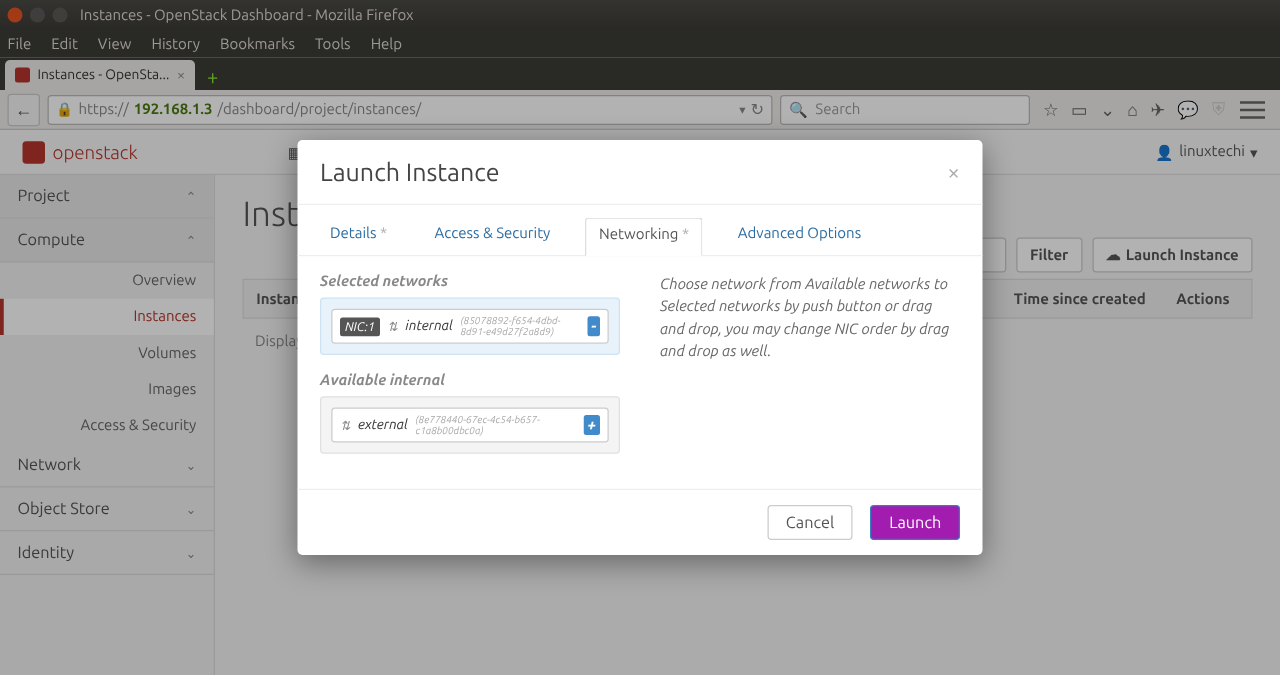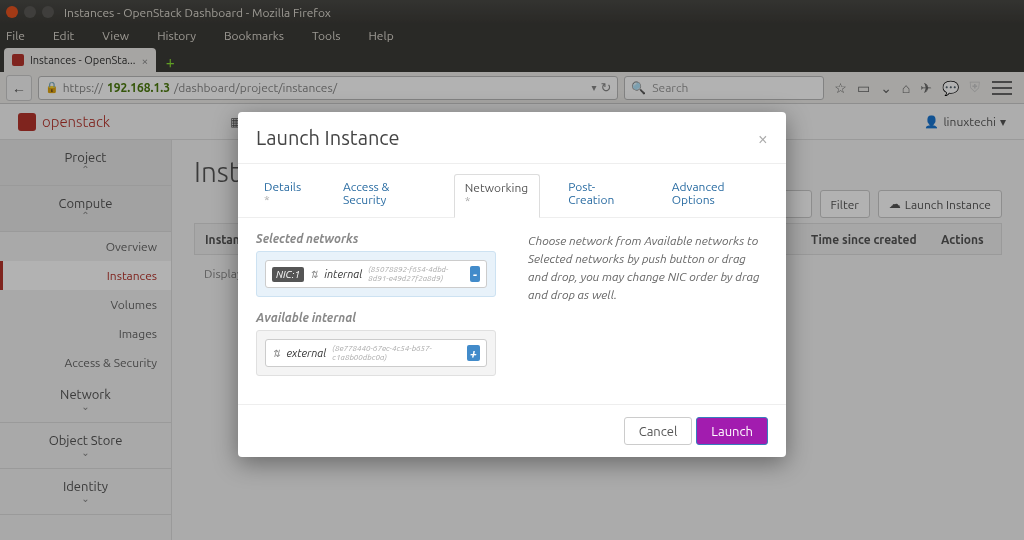--- a/index.html
+++ b/index.html
@@ -7,21 +7,21 @@
 
 
 .titlebar { height: 24px; background: linear-gradient(#4a4a46, #3c3b37); display: flex; align-items: center; padding: 0 6px; color: #dfdbd2; font-size: 12px; }
 .window-btns { display: flex; gap: 6px; margin-right: 10px; }
 .window-btn { width: 12px; height: 12px; border-radius: 50%; }
 .window-btn.close { background: #e95420; }
 .window-btn.min { background: #5b5a56; }
 .window-btn.max { background: #5b5a56; }
 
 
-.menubar { height: 22px; background: #3c3b37; display: flex; align-items: center; padding: 0 6px; gap: 28px; color: #dfdbd2; font-size: 12px; }
+.menubar { height: 22px; background: #3c3b37; display: flex; align-items: center; padding: 0 6px; gap: 16px; color: #dfdbd2; font-size: 12px; }
 .menubar span { cursor: default; }
 
 
 .tabbar { height: 26px; background: #3c3b37; display: flex; align-items: flex-end; padding: 0 4px; }
 .tab { background: #eeedea; height: 24px; display: flex; align-items: center; padding: 0 8px; border-radius: 4px 4px 0 0; font-size: 11px; gap: 6px; max-width: 160px; }
 .tab-favicon { width: 12px; height: 12px; background: #b6342c; border-radius: 2px; }
 .tab-close { color: #888; font-size: 12px; }
 .newtab-btn { width: 20px; height: 20px; color: #8ae234; font-size: 16px; display: flex; align-items: center; justify-content: center; margin-left: 4px; }
 
 
@@ -43,31 +43,31 @@
 .os-topbar { height: 36px; background: #f8f8f8; border-bottom: 1px solid #ddd; display: flex; align-items: center; padding: 0 18px; }
 .os-logo { display: flex; align-items: center; gap: 6px; }
 .os-logo-mark { width: 18px; height: 18px; background: #b6342c; border-radius: 3px; }
 .os-logo-text { color: #b6342c; font-size: 15px; font-weight: 300; }
 .project-dd { margin-left: 120px; color: #555; font-size: 12px; display: flex; align-items: center; gap: 4px; }
 .user-dd { margin-left: auto; color: #555; font-size: 12px; display: flex; align-items: center; gap: 4px; }
 
 
 .main { display: flex; height: calc(540px - 24px - 22px - 26px - 32px - 36px); background: #f5f5f5; }
 .sidebar { width: 172px; background: #f2f2f2; border-right: 1px solid #ddd; }
-.side-section { border-bottom: 1px solid #ddd; padding: 10px 14px; font-size: 13px; color: #555; display: flex; justify-content: space-between; align-items: center; flex-direction: column; }
+.side-section { border-bottom: 1px solid #ddd; padding: 10px 14px; font-size: 13px; color: #555; display: flex; justify-content: space-between; align-items: center; }
 .side-section.header { background: #e9e9e9; font-weight: normal; }
 .side-item { padding: 8px 14px 8px 0; text-align: right; font-size: 12px; color: #666; }
 .side-item.active { color: #b6342c; border-left: 3px solid #b6342c; background: #fff; }
 .caret { font-size: 10px; color: #888; }
 
 .content { flex: 1; padding: 16px 22px; position: relative; }
 .page-title { font-size: 28px; font-weight: 300; color: #555; }
 .page-actions { position: absolute; top: 50px; right: 22px; display: flex; gap: 8px; }
 .filter-input { width: 120px; height: 28px; border: 1px solid #ccc; border-radius: 3px; background: #fff; padding: 0 8px; font-size: 12px; }
-.btn { height: 28px; border: 1px solid #ccc; border-radius: 3px; background: #fff; padding: 0 10px; font-size: 12px; color: #555; display: flex; align-items: center; gap: 4px; }
+.btn { height: 28px; border: 1px solid #ccc; border-radius: 3px; background: #fff; padding: 0 10px; font-size: 12px; color: #555; display: flex; align-items: center; gap: 4px; font-weight: bold; }
 .btn.primary { background: #fff; }
 .table-head { margin-top: 36px; display: flex; background: #f0f0f0; border: 1px solid #ddd; height: 32px; align-items: center; font-size: 12px; font-weight: bold; color: #555; }
 .table-head .th { padding: 0 10px; }
 .table-stat { padding: 12px 10px; font-size: 12px; color: #888; }
 
 
 .overlay { position: absolute; inset: 0; background: rgba(0,0,0,0.3); display: flex; justify-content: center; padding-top: 112px; }
 .modal { width: 548px; background: #fff; border-radius: 4px; box-shadow: 0 6px 24px rgba(0,0,0,0.4); height: fit-content; }
 .modal-header { padding: 14px 18px; border-bottom: 1px solid #eee; display: flex; justify-content: space-between; align-items: center; }
 .modal-title { font-size: 20px; font-weight: 400; color: #444; }
@@ -83,21 +83,21 @@
 .net-box { background: #e8f2fa; border: 1px solid #cde2f2; padding: 8px; border-radius: 3px; margin-bottom: 14px; }
 .net-box.avail { background: #f4f4f4; border-color: #e0e0e0; }
 .net-row { background: #fff; border: 1px solid #ccc; border-radius: 3px; padding: 4px 6px; display: flex; align-items: center; gap: 6px; font-size: 11px; }
 .nic-badge { background: #555; color: #fff; padding: 2px 4px; border-radius: 2px; font-size: 10px; }
 .drag-handle { color: #888; font-size: 10px; }
 .net-name { color: #333; }
 .net-id { color: #aaa; font-size: 8px; }
 .net-btn { margin-left: auto; width: 16px; height: 16px; border-radius: 2px; color: #fff; display: flex; align-items: center; justify-content: center; font-size: 12px; font-weight: bold; }
 .net-btn.remove { background: #428bca; }
 .net-btn.add { background: #428bca; }
-.modal-footer { padding: 12px 18px; border-top: 1px solid #eee; display: flex; justify-content: flex-end; gap: 4px; }
+.modal-footer { padding: 12px 18px; border-top: 1px solid #eee; display: flex; justify-content: flex-end; gap: 14px; }
 .mf-btn { padding: 6px 14px; border-radius: 3px; font-size: 13px; cursor: pointer; }
 .mf-btn.cancel { background: #fff; border: 1px solid #ccc; color: #555; }
 .mf-btn.launch { background: #a21caf; border: 1px solid #357ebd; color: #fff; }
 </style>
 </head>
 <body>
 
 <div class="titlebar">
   <div class="window-btns">
     <div class="window-btn close"></div>
@@ -225,21 +225,20 @@
 <div class="overlay">
   <div class="modal">
     <div class="modal-header">
       <span class="modal-title">Launch Instance</span>
       <span class="modal-close">×</span>
     </div>
     <div class="modal-tabs">
       <div class="mtab"><span>Details</span> <span class="req">*</span></div>
       <div class="mtab">Access &amp; Security</div>
       <div class="mtab active"><span>Networking</span> <span class="req">*</span></div>
-      <div class="mtab">Post-Creation</div>
       <div class="mtab">Advanced Options</div>
     </div>
     <div class="modal-body">
       <div class="mb-left">
         <div class="net-label">Selected networks</div>
         <div class="net-box">
           <div class="net-row">
             <span class="nic-badge">NIC:1</span>
             <span class="drag-handle">⇅</span>
             <span class="net-name">internal</span>

